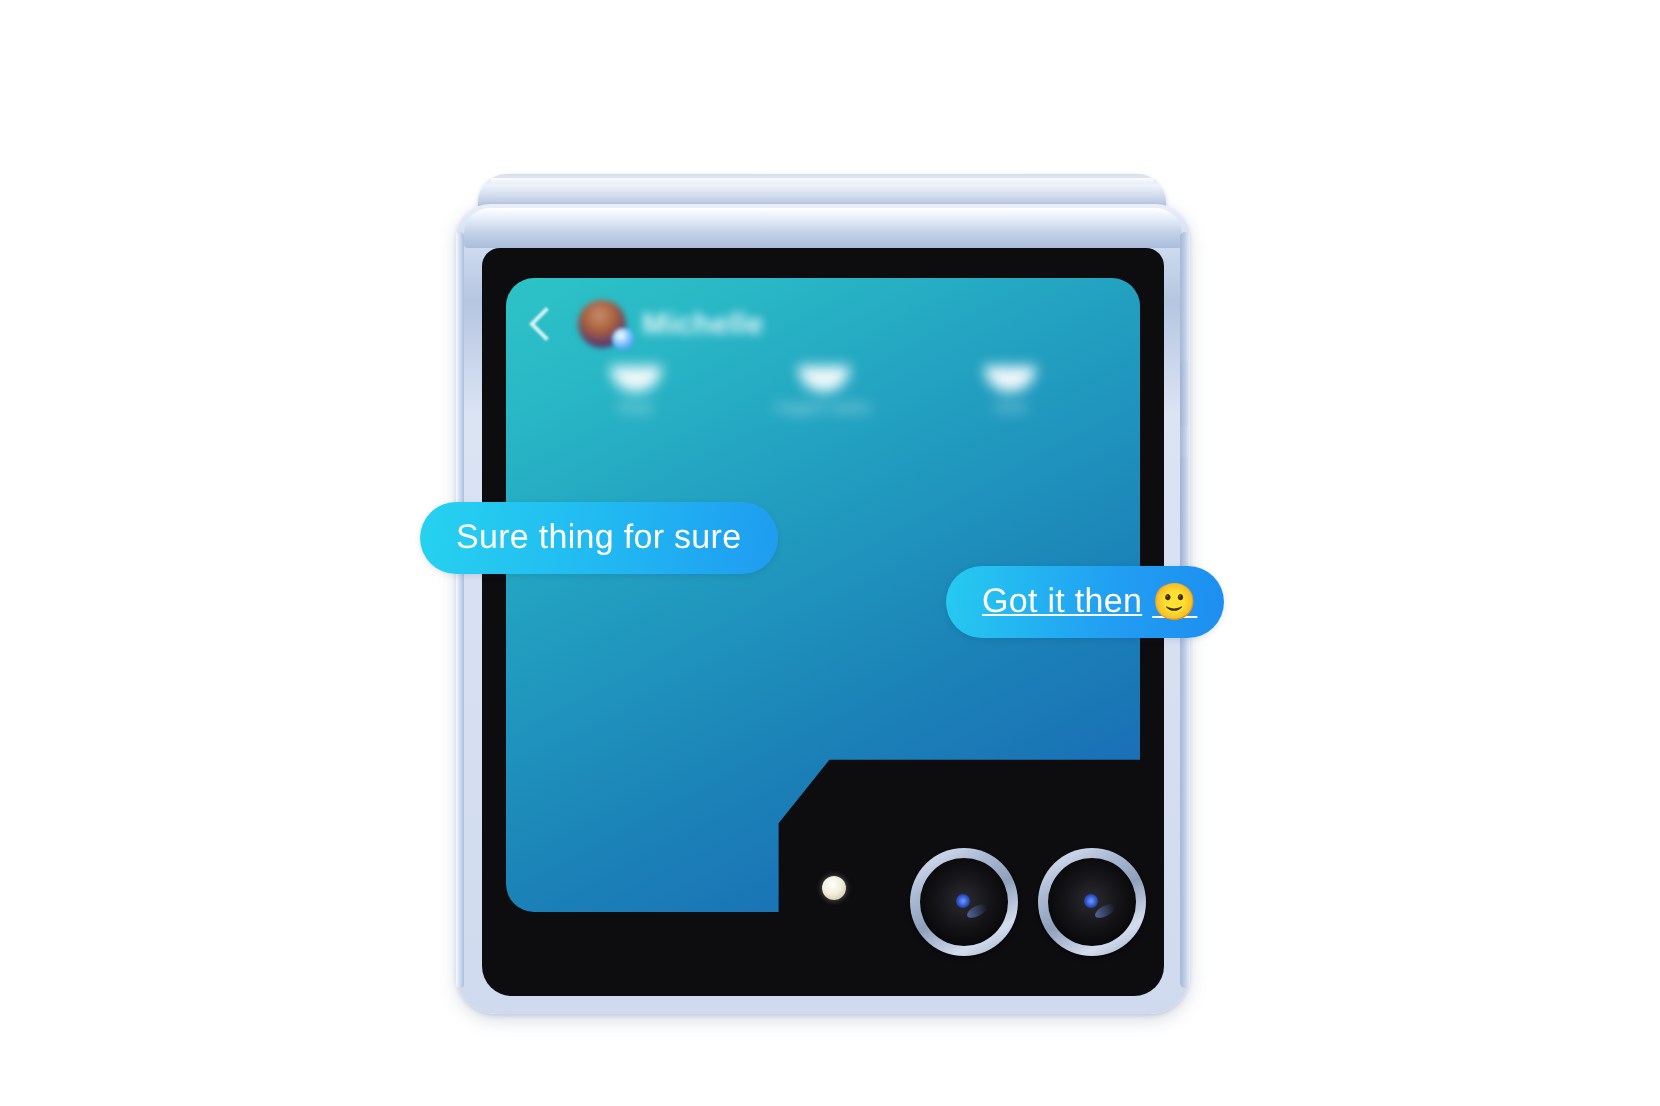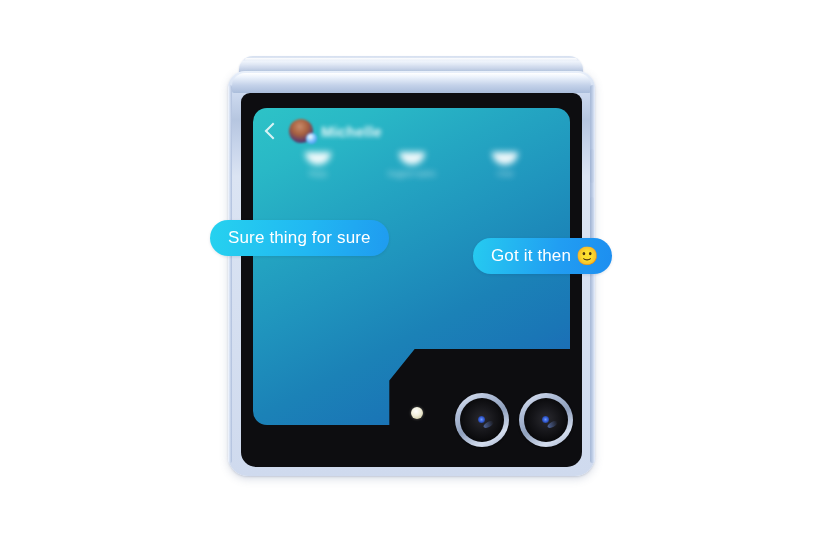--- a/index.html
+++ b/index.html
@@ -11,20 +11,21 @@
     font-family: "Liberation Sans", sans-serif;
     overflow: hidden;
     position: relative;
   }
 
   
   #stage {
     position: absolute;
     inset: 0;
     background: #ffffff;
+    margin-top: 31px;
   }
 
   
   .phone-back-half {
     position: absolute;
     left: 239px;
     top: 56px;
     width: 344px;
     height: 40px;
     border-radius: 14px 14px 4px 4px;
@@ -241,23 +242,24 @@
     margin-left: 5px;
     line-height: 1;
   }
   #bubble-0 {
     left: 210px;
     top: 220px;
     background: linear-gradient(100deg, #26d2ef 0%, #21b7f2 55%, #1f9bf0 100%);
   }
   #bubble-1 {
     left: 473px;
-    top: 238px;
+    top: 252px;
     padding-right: 13px;
     background: linear-gradient(100deg, #26cbf0 0%, #219ef2 60%, #1d8ef0 100%);
+    text-decoration: underline;
   }
   #bubble-2 {
     left: 210px;
     top: 306px;
     background: linear-gradient(100deg, #2bdcee 0%, #24bbf2 45%, #1e92ef 100%);
   }
 
   
   .camera-area {
     position: absolute;

